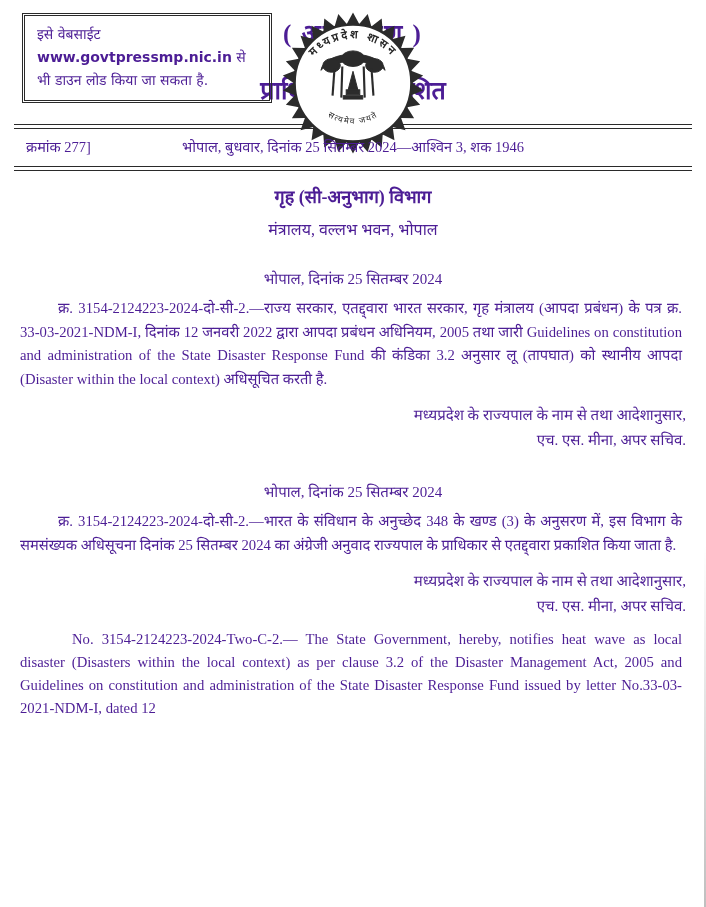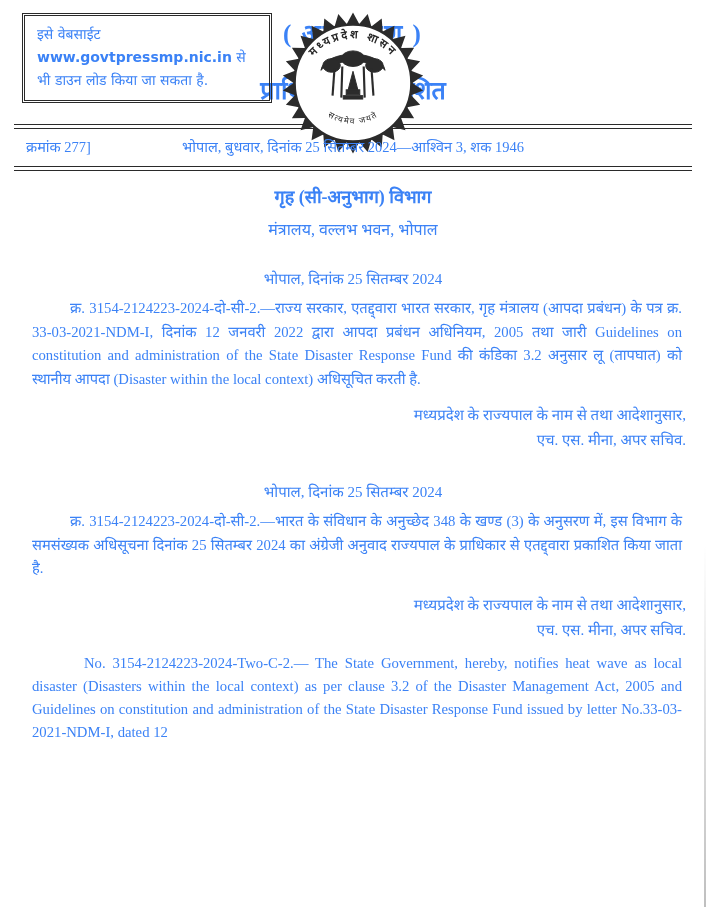--- a/index.html
+++ b/index.html
@@ -2,21 +2,21 @@
 <html><head>
 <meta charset="utf-8">
 <style>
   * { margin:0; padding:0; box-sizing:border-box; }
   html,body { background:#9a9a9a; }
   .page {
     position:relative;
     width:706px; height:907px;
     margin:0 auto;
     background:#ffffff;
-    color:#3b82f6;
+    color:#4c1d95;
     font-family:"Liberation Serif","DejaVu Sans",serif;
     overflow:hidden;
   }
   
   .page::after{
     content:""; position:absolute; top:0; right:0; width:2px; height:100%;
     background:linear-gradient(to bottom, rgba(0,0,0,0) 60%, rgba(0,0,0,.25) 100%);
     pointer-events:none;
   }
 
@@ -58,21 +58,21 @@
   }
   .issue-serial{ position:absolute; left:12px; top:0; }
   .issue-dateline{ text-align:center; }
 
   .dept-name{ margin-top:13px; text-align:center; font-size:18px; font-weight:600; }
   .dept-address{ margin-top:10px; text-align:center; font-size:16px; }
 
   .dateline-center{ margin-top:28px; text-align:center; font-size:15px; }
 
   .body-para{
-    margin:9px 24px 0 32px;
+    margin:9px 24px 0 20px;
     font-size:14.7px; line-height:23.5px;
     text-align:justify; text-indent:38px;
   }
   .body-para.english{ text-indent:52px; line-height:23px; }
 
   .signoff{
     margin:12px 20px 0 0;
     text-align:right; font-size:15px; line-height:25px;padding-left:26px;
   }
 

